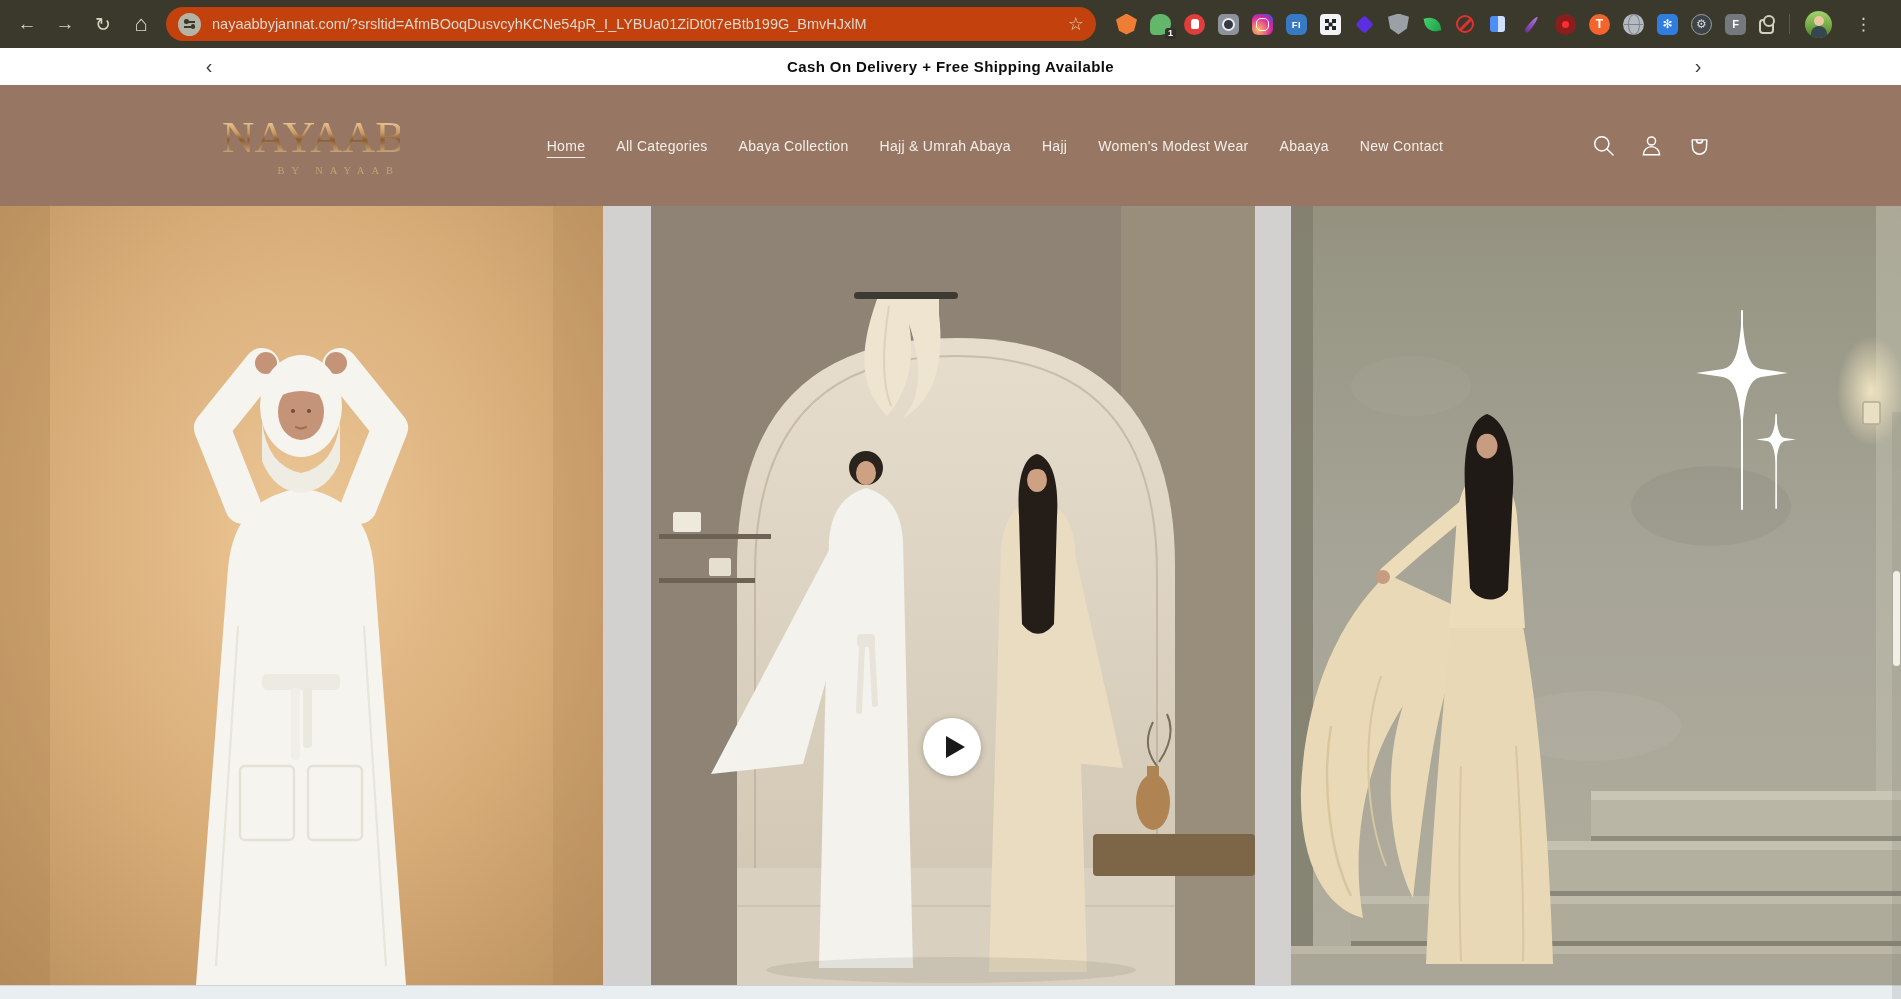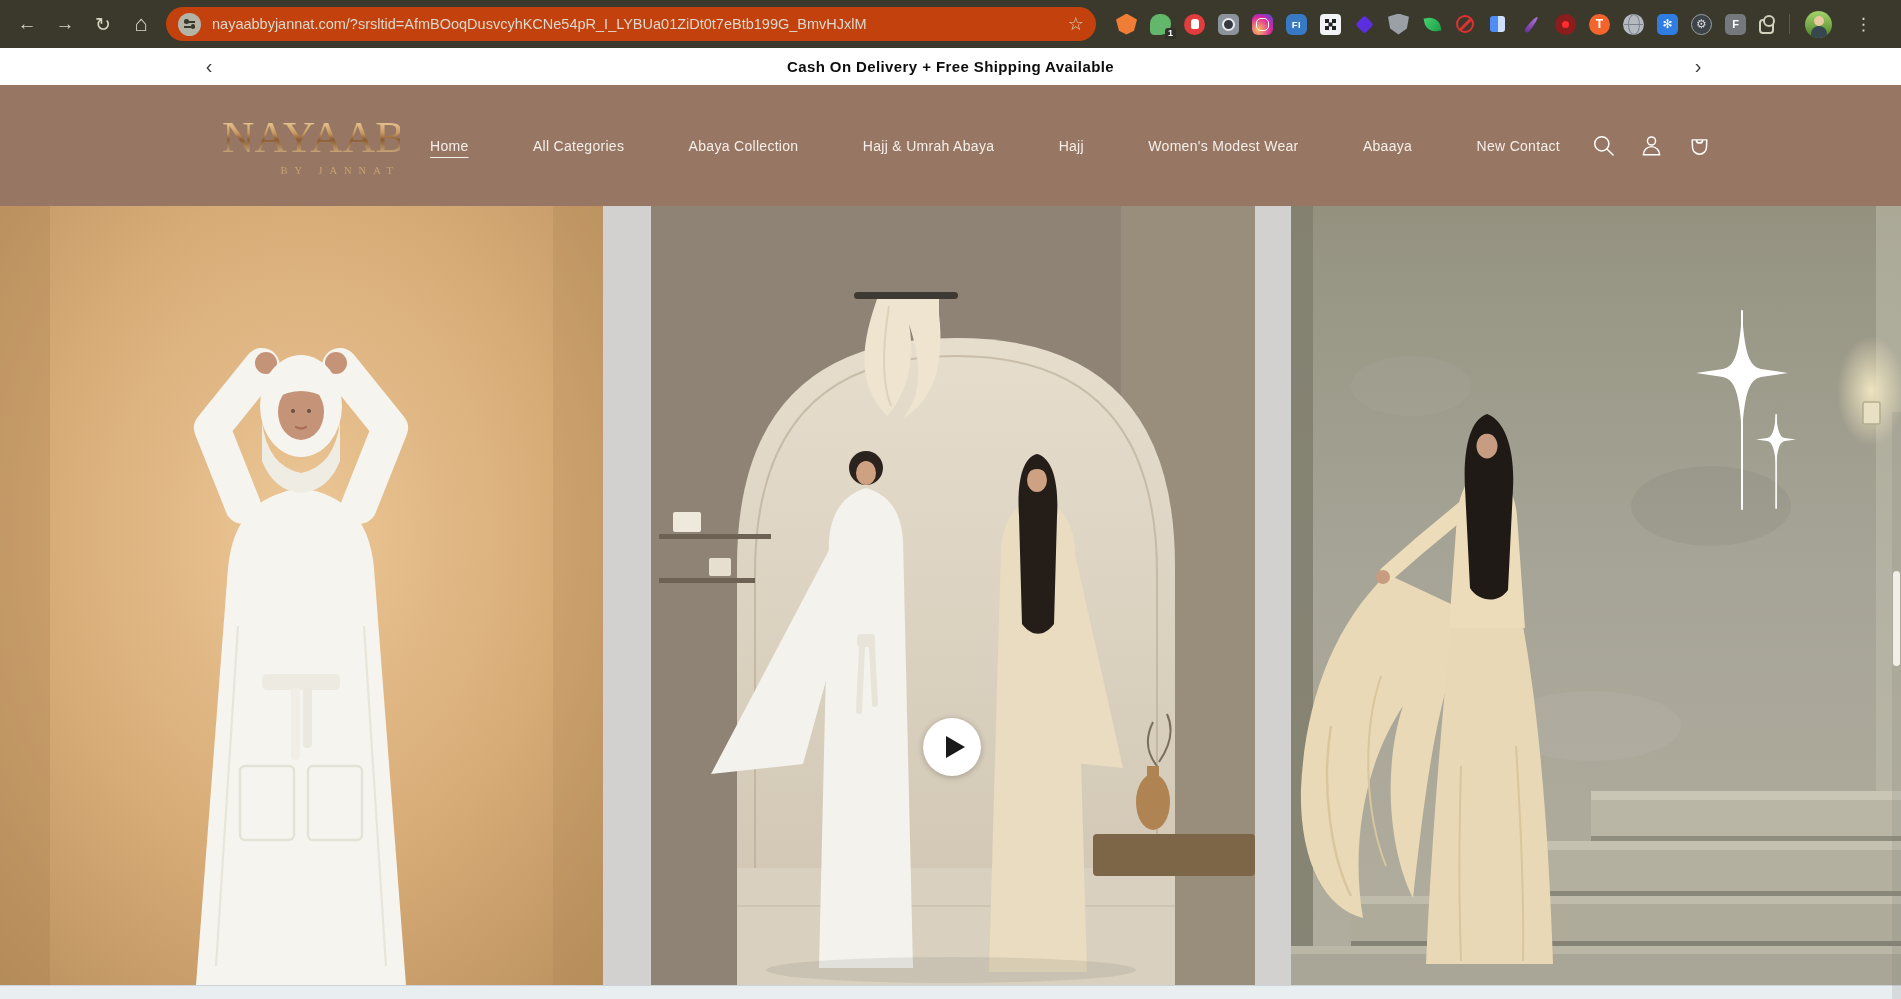--- a/index.html
+++ b/index.html
@@ -76,21 +76,21 @@
   .an-prev { left:194px; }
   .an-next { right:188px; }
 
   
   .site-header { height:121px; background:#977663; display:flex; align-items:center; }
   .logo { margin-left:222px; width:178px; text-align:right; cursor:pointer; flex:0 0 auto; }
   .logo-title { font-family:"Liberation Serif",serif; font-size:45px; line-height:1; letter-spacing:0px;
                 background:linear-gradient(180deg,#f3d7a6 5%,#c99a62 40%,#8a5d33 55%,#ecd0a0 100%);
                 -webkit-background-clip:text; background-clip:text; color:transparent; }
   .logo-sub { font-family:"Liberation Serif",serif; font-size:10.5px; letter-spacing:7px; color:#c9a171; margin-top:5px; text-indent:7px; }
-  .mainnav { flex:1; display:flex; justify-content:space-between; align-items:center; gap:31px; margin:0 30px; }
+  .mainnav { flex:1; display:flex; justify-content:center; align-items:center; gap:31px; margin:0 30px; }
   .mainnav a { color:#f4efe9; font-size:14px; text-decoration:none; letter-spacing:.3px; white-space:nowrap; }
   .mainnav a.active { text-decoration:underline; text-underline-offset:6px; text-decoration-thickness:1px; }
   .hactions { display:flex; align-items:center; gap:21px; margin-right:188px; flex:0 0 auto; }
   .hactions svg { display:block; cursor:pointer; }
 
   
   .hero { height:779px; background:#d3d1cf; display:flex; position:relative; }
   .panel { height:779px; position:relative; overflow:hidden; flex:0 0 auto; }
   .p-left { width:603px; }
   .gapA { width:48px; flex:0 0 auto; }
@@ -155,21 +155,21 @@
 
 <div class="announce">
   <div class="an-arrow an-prev">‹</div>
   <div class="txt">Cash On Delivery + Free Shipping Available</div>
   <div class="an-arrow an-next">›</div>
 </div>
 
 <div class="site-header">
   <div class="logo">
     <div class="logo-title">NAYAAB</div>
-    <div class="logo-sub">BY JANNAT</div>
+    <div class="logo-sub">BY NAYAAB</div>
   </div>
   <div class="mainnav">
     <a href="#" class="active">Home</a>
     <a href="#">All Categories</a>
     <a href="#">Abaya Collection</a>
     <a href="#">Hajj &amp; Umrah Abaya</a>
     <a href="#">Hajj</a>
     <a href="#">Women's Modest Wear</a>
     <a href="#">Abaaya</a>
     <a href="#">New Contact</a>

